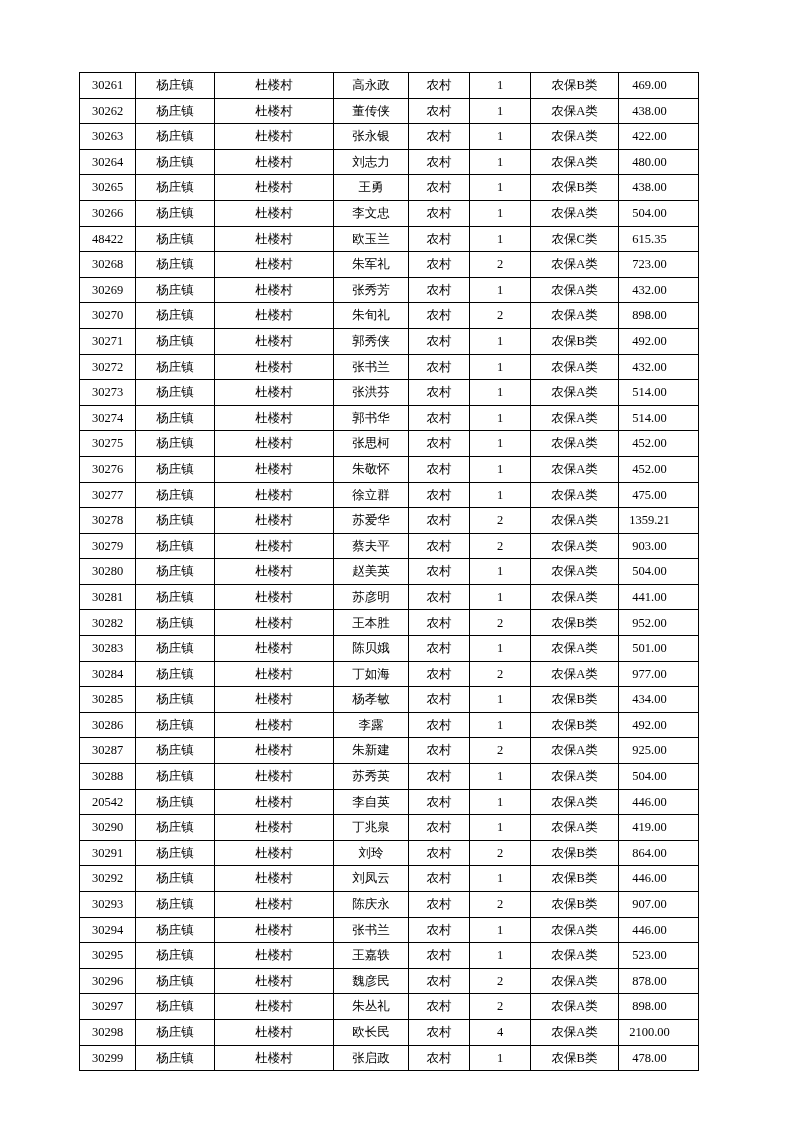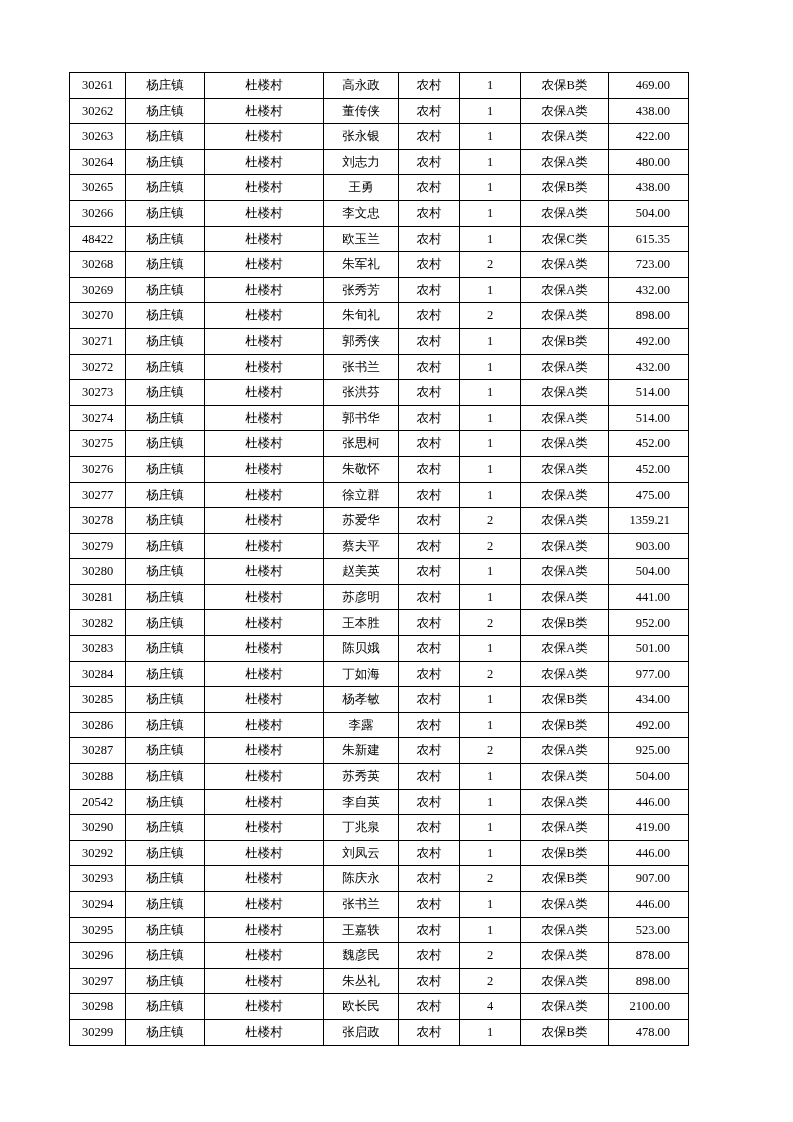--- a/index.html
+++ b/index.html
@@ -13,40 +13,40 @@
   }
   .page {
     position: relative;
     width: 793px;
     height: 1122px;
     background: #ffffff;
     overflow: hidden;
   }
   table.data-table {
     position: absolute;
-    left: 69px;
+    left: 79px;
     top: 72px;
     border-collapse: collapse;
     table-layout: fixed;
     width: 619px;
   }
   table.data-table td {
     border: 1px solid #000000;
     font-size: 12.5px;
     line-height: 1;
     text-align: center;
     vertical-align: middle;
     height: 24.6px;
     padding: 0;
     white-space: nowrap;
     overflow: hidden;
     color: #000000;
   }
   table.data-table td.col-amount {
-    text-align: right;
+    text-align: center;
     padding-right: 18px;
   }
 </style>
 </head>
 <body>
 
 <div class="page">
   <table class="data-table">
     <colgroup>
       <col style="width:56px">
@@ -353,20 +353,30 @@
           <td class="col-id">30290</td>
           <td class="col-town">杨庄镇</td>
           <td class="col-village">杜楼村</td>
           <td class="col-name">丁兆泉</td>
           <td class="col-residence">农村</td>
           <td class="col-count">1</td>
           <td class="col-category">农保A类</td>
           <td class="col-amount">419.00</td>
         </tr>
         <tr>
+          <td class="col-id">30291</td>
+          <td class="col-town">杨庄镇</td>
+          <td class="col-village">杜楼村</td>
+          <td class="col-name">刘玲</td>
+          <td class="col-residence">农村</td>
+          <td class="col-count">2</td>
+          <td class="col-category">农保B类</td>
+          <td class="col-amount">864.00</td>
+        </tr>
+        <tr>
           <td class="col-id">30292</td>
           <td class="col-town">杨庄镇</td>
           <td class="col-village">杜楼村</td>
           <td class="col-name">刘凤云</td>
           <td class="col-residence">农村</td>
           <td class="col-count">1</td>
           <td class="col-category">农保B类</td>
           <td class="col-amount">446.00</td>
         </tr>
         <tr>

